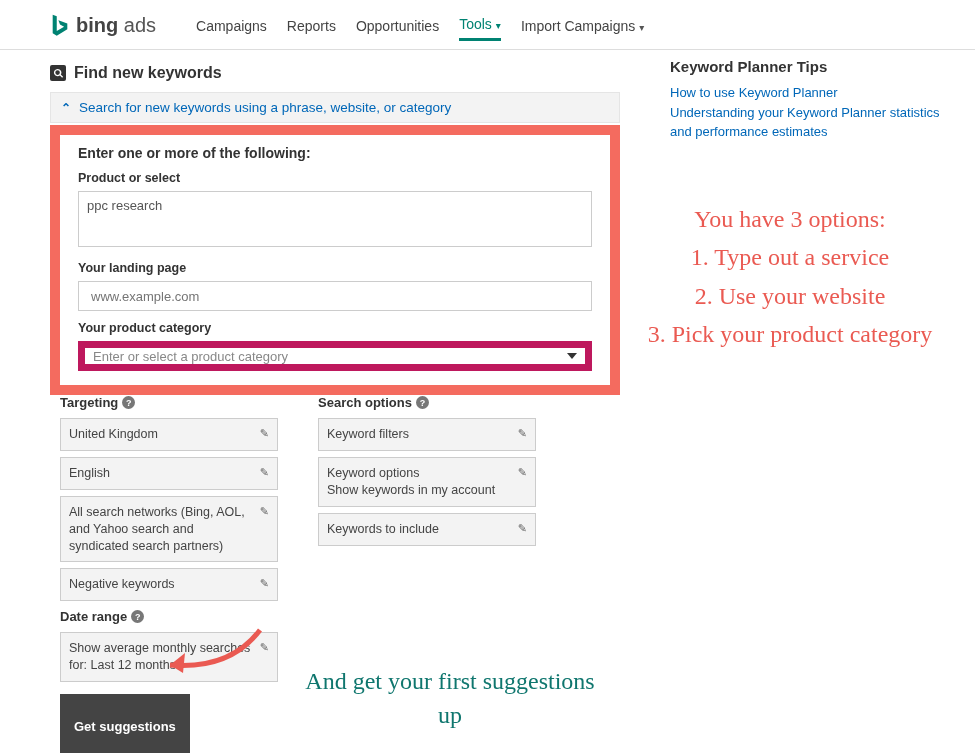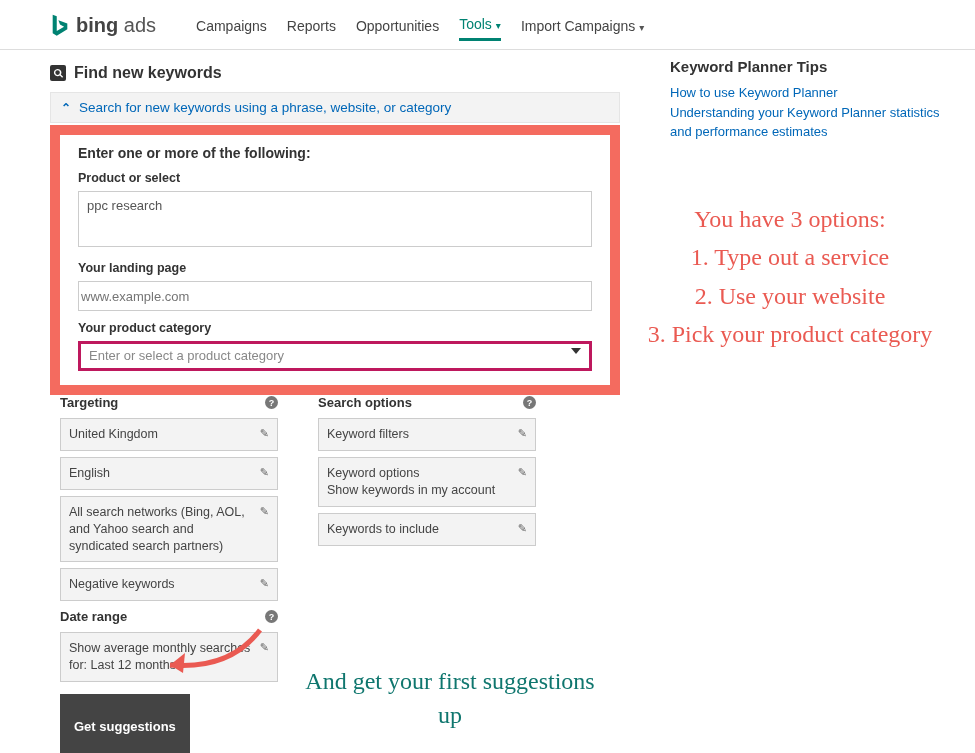--- a/index.html
+++ b/index.html
@@ -133,34 +133,34 @@
     padding: 6px 8px;
     font-size: 13px;
     color: #555;
     resize: none;
     font-family: inherit;
   }
   .text-input {
     width: 100%;
     height: 30px;
     border: 1px solid #ccc;
-    padding: 4px 2px;
+    padding: 4px 12px;
     font-size: 13px;
     color: #888;
     font-family: inherit;
   }
   .select-row {
     width: 100%;
     height: 30px;
-    border: 3px solid #be185d;
+    border: 7px solid #be185d;
     padding: 4px 8px;
     font-size: 13px;
     color: #888;
     display: flex;
-    align-items: flex-start;
+    align-items: center;
     justify-content: space-between;
     cursor: pointer;
     background: #fff;
   }
   .select-row .tri {
     width: 0; height: 0;
     border-left: 5px solid transparent;
     border-right: 5px solid transparent;
     border-top: 6px solid #333;
   }
@@ -178,21 +178,20 @@
     font-size: 13px;
     font-weight: 700;
     color: #333;
     display: flex;
     align-items: center;
     gap: 4px;
     margin-bottom: 6px;
     margin-top: 2px;
     position: relative;
     top: -2px;
-    justify-content: space-between;
   }
   .help-circle {
     display: inline-flex;
     width: 13px; height: 13px;
     border-radius: 50%;
     background: #777;
     color: #fff;
     font-size: 9px;
     align-items: center;
     justify-content: center;

